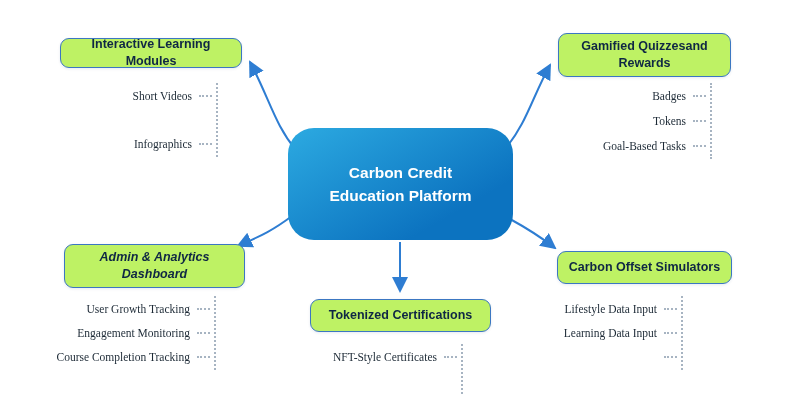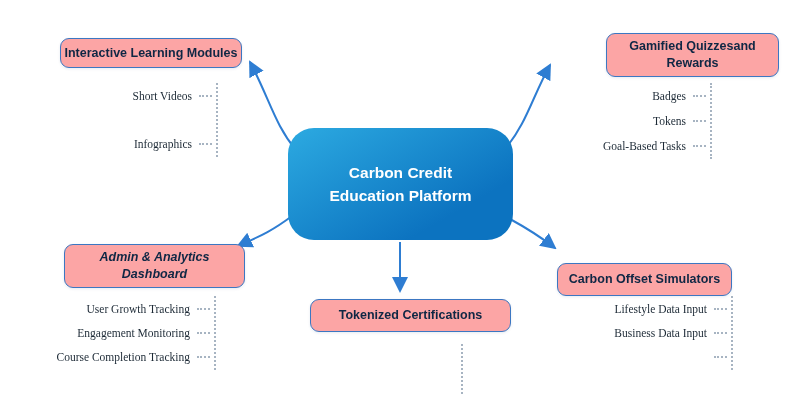--- a/index.html
+++ b/index.html
@@ -27,45 +27,45 @@
     color:#ffffff;
     display:flex; align-items:center; justify-content:center;
     text-align:center; font-weight:700; font-size:15.5px; line-height:1.5;
     padding:0 24px; box-sizing:border-box;
   }
 
   .node {
     position:absolute;
     border:1.6px solid var(--box-border,#3c77c2);
     border-radius:9px;
-    background:#fca5a5;
+    background:#bef264;
     display:flex; align-items:center; justify-content:center;
     text-align:center;
     font-weight:700; color:var(--text,#0f2744);
     font-size:12.5px; line-height:1.35;
-    padding:4px 2px; box-sizing:border-box;
+    padding:4px 10px; box-sizing:border-box;
     box-shadow:0 1px 3px rgba(20,60,120,0.10);
   }
   #node-tl { left:60px;  top:38px;  width:182px; height:30px; }
-  #node-tr { left:558px; top:33px;  width:173px; height:44px;margin-left:48px; }
+  #node-tr { left:558px; top:33px;  width:173px; height:44px; }
   #node-bl { left:64px;  top:244px; width:181px; height:44px;font-style:italic; }
-  #node-bc { left:310px; top:299px; width:201px; height:33px; }
-  #node-br { left:557px; top:251px; width:175px; height:33px;margin-top:12px; }
+  #node-bc { left:310px; top:299px; width:181px; height:33px; }
+  #node-br { left:557px; top:251px; width:175px; height:33px; }
 
   .sublist {
     position:absolute;
     border-right:2px dotted var(--leader,#a7b4c2);
     display:flex; flex-direction:column; justify-content:space-between;
     padding:1px 0; box-sizing:border-box;
   }
   #list-tl { left:58px;  top:83px;  width:160px; height:74px; }
   #list-tr { left:562px; top:83px;  width:150px; height:76px; }
   #list-bl { left:38px;  top:296px; width:178px; height:74px; }
   #list-bc { left:298px; top:344px; width:165px; height:50px; }
-  #list-br { left:563px; top:296px; width:170px; height:74px; }
+  #list-br { left:513px; top:296px; width:170px; height:74px; }
 
   .subrow { display:flex; align-items:center; justify-content:flex-end; height:24px;font-family:Liberation Serif, serif; }
   .sublabel { font-size:11.5px; color:#1d2a36; font-weight:500; white-space:nowrap; }
   .leader { width:13px; border-top:2px dotted var(--leader,#a7b4c2); margin-left:7px; margin-right:4px; height:0; }
 </style>
 </head>
 <body>
 
 <div class="canvas">
 
@@ -125,29 +125,33 @@
       <span class="sublabel">Tokens</span>
       <span class="leader"></span>
     </div>
     <div class="subrow">
       <span class="sublabel">Goal-Based Tasks</span>
       <span class="leader"></span>
     </div>
   </div>
 
   <div class="sublist" id="list-bc">
+    <div class="subrow">
+      <span class="sublabel">NFT-Style Certificates</span>
+      <span class="leader"></span>
+    </div>
   </div>
 
   <div class="sublist" id="list-br">
     <div class="subrow">
       <span class="sublabel">Lifestyle Data Input</span>
       <span class="leader"></span>
     </div>
     <div class="subrow">
-      <span class="sublabel">Business Data Input</span>
+      <span class="sublabel">Learning Data Input</span>
       <span class="leader"></span>
     </div>
     <div class="subrow">
       <span class="leader"></span>
     </div>
   </div>
 
 </div>
 
 </body></html>

